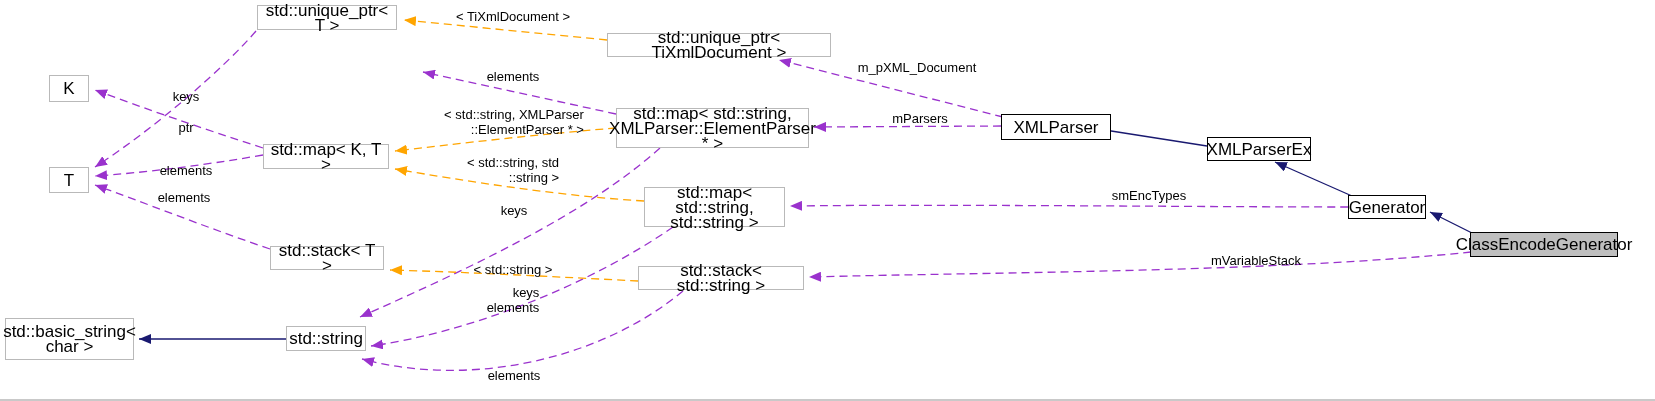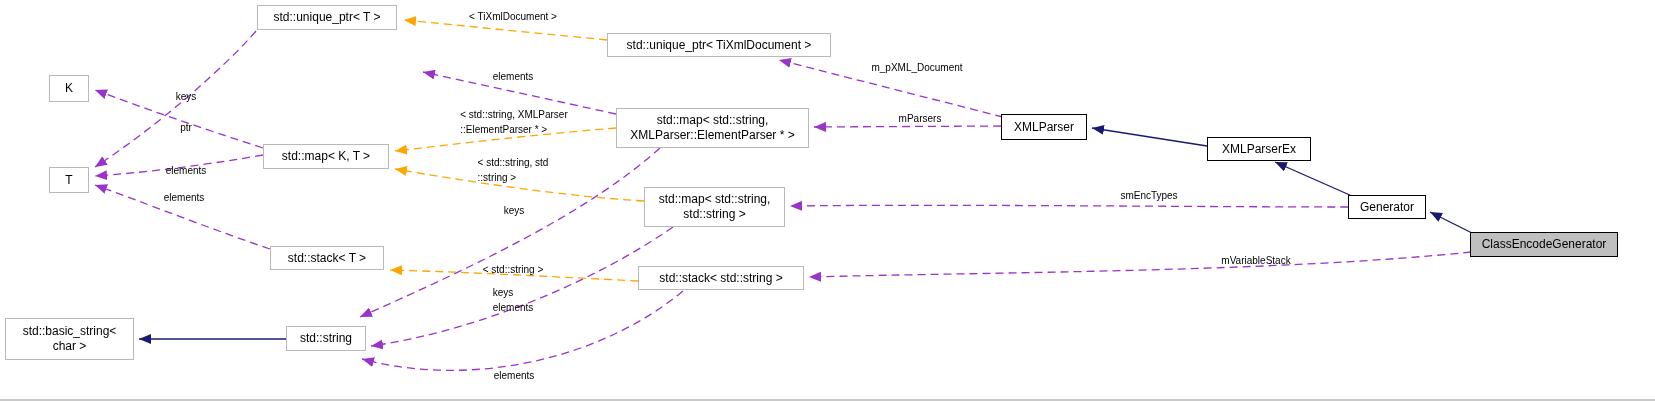--- a/index.html
+++ b/index.html
@@ -4,27 +4,27 @@
 <style>
   html,body{margin:0;padding:0;background:#ffffff;}
   .canvas{
     position:relative;width:1655px;height:401px;background:#ffffff;overflow:hidden;
     font-family:"Liberation Sans","DejaVu Sans",sans-serif;color:#000;
   }
   .edges{position:absolute;left:0;top:0;width:1655px;height:401px;}
   .node{
     position:absolute;box-sizing:border-box;background:#fff;border:1px solid #b9b9b9;
     display:flex;align-items:center;justify-content:center;text-align:center;
-    font-size:12px;line-height:15px;white-space:pre-line;padding:1px 4px;
+    font-size:17px;line-height:15px;white-space:pre-line;padding:1px 4px;
   }
   .node.doc{border:1.6px solid #000;}
   .node.current{border:1.6px solid #000;background:#bfbfbf;}
   .elabel{
-    position:absolute;transform:translate(-50%,-50%);font-size:10px;line-height:15px;
-    white-space:pre-line;text-align:left;background:transparent;
+    position:absolute;transform:translate(-50%,-50%);font-size:13px;line-height:15px;
+    white-space:pre-line;text-align:right;background:transparent;
   }
   .bottom-rule{position:absolute;left:0;top:399px;width:1655px;height:2px;background:#c9c9c9;}
 </style>
 </head>
 <body>
 
 <div class="canvas">
 
   <svg class="edges" viewBox="0 0 1655 401" xmlns="http://www.w3.org/2000/svg">
     <defs>
@@ -69,21 +69,21 @@
     </g>
   </svg>
 
   <div class="node" style="left:257px;top:5px;width:140px;height:25px;">std::unique_ptr&lt; T &gt;</div>
   <div class="node" style="left:607px;top:33px;width:224px;height:24px;">std::unique_ptr&lt; TiXmlDocument &gt;</div>
   <div class="node" style="left:49px;top:75px;width:40px;height:27px;">K</div>
   <div class="node" style="left:49px;top:167px;width:40px;height:26px;">T</div>
   <div class="node" style="left:263px;top:144px;width:126px;height:25px;">std::map&lt; K, T &gt;</div>
   <div class="node" style="left:616px;top:108px;width:193px;height:40px;">std::map&lt; std::string,
 XMLParser::ElementParser * &gt;</div>
-  <div class="node doc" style="left:1001px;top:114px;width:86px;height:26px;">XMLParser</div>
+  <div class="node doc" style="left:1001px;top:114px;width:110px;height:26px;">XMLParser</div>
   <div class="node doc" style="left:1207px;top:137px;width:104px;height:24px;">XMLParserEx</div>
   <div class="node" style="left:644px;top:187px;width:141px;height:40px;">std::map&lt; std::string,
 std::string &gt;</div>
   <div class="node doc" style="left:1348px;top:195px;width:78px;height:24px;">Generator</div>
   <div class="node current" style="left:1470px;top:232px;width:148px;height:25px;">ClassEncodeGenerator</div>
   <div class="node" style="left:270px;top:246px;width:114px;height:24px;">std::stack&lt; T &gt;</div>
   <div class="node" style="left:5px;top:318px;width:129px;height:42px;">std::basic_string&lt;
 char &gt;</div>
   <div class="node" style="left:638px;top:266px;width:166px;height:24px;">std::stack&lt; std::string &gt;</div>
   <div class="node" style="left:286px;top:326px;width:80px;height:25px;">std::string</div>

